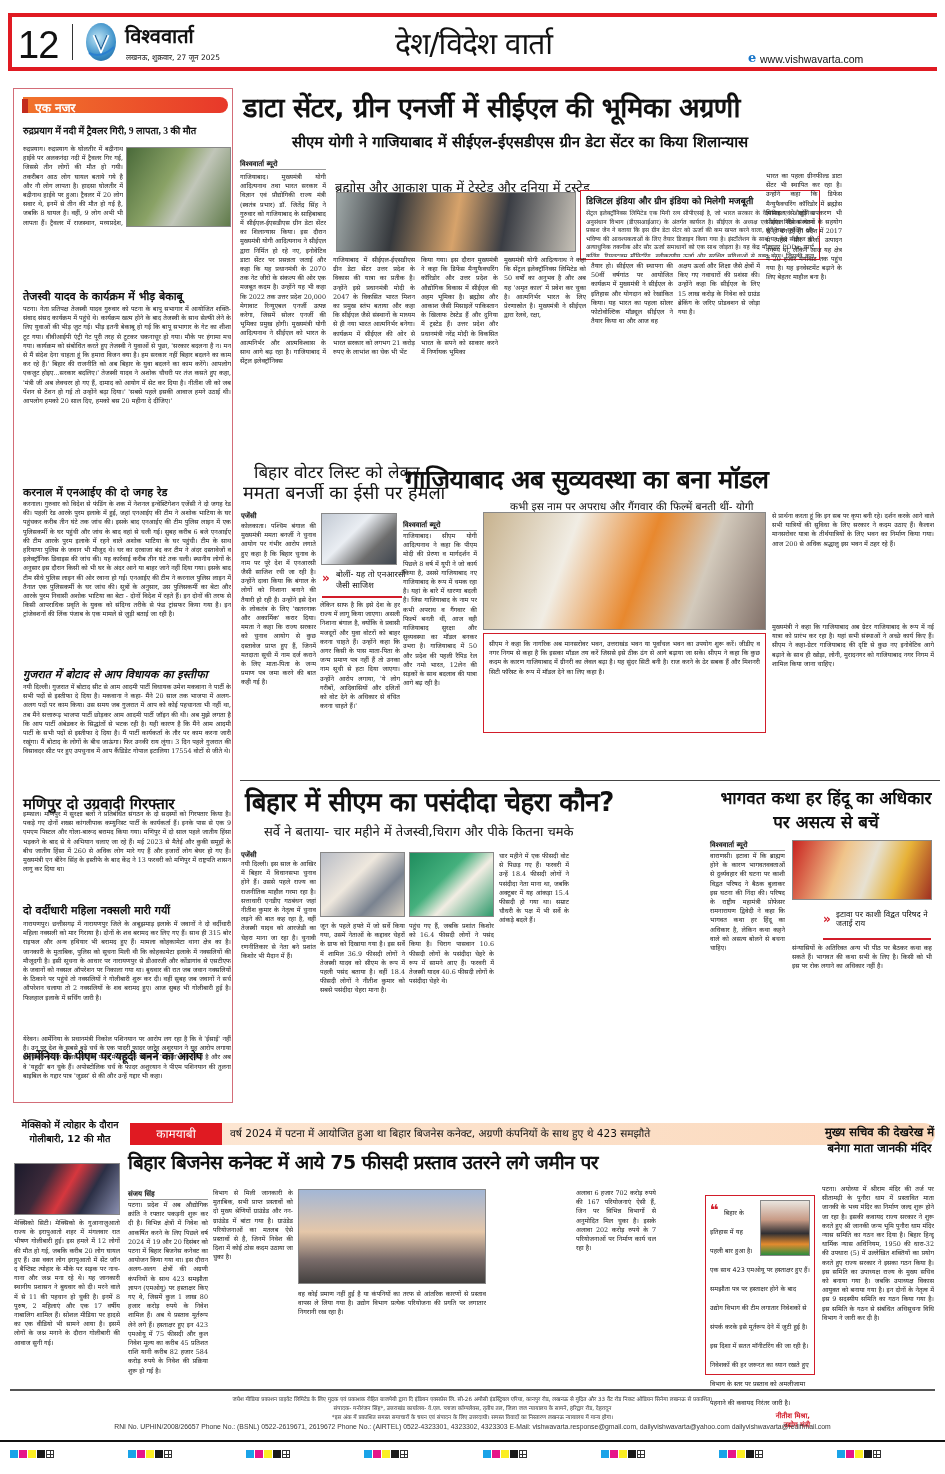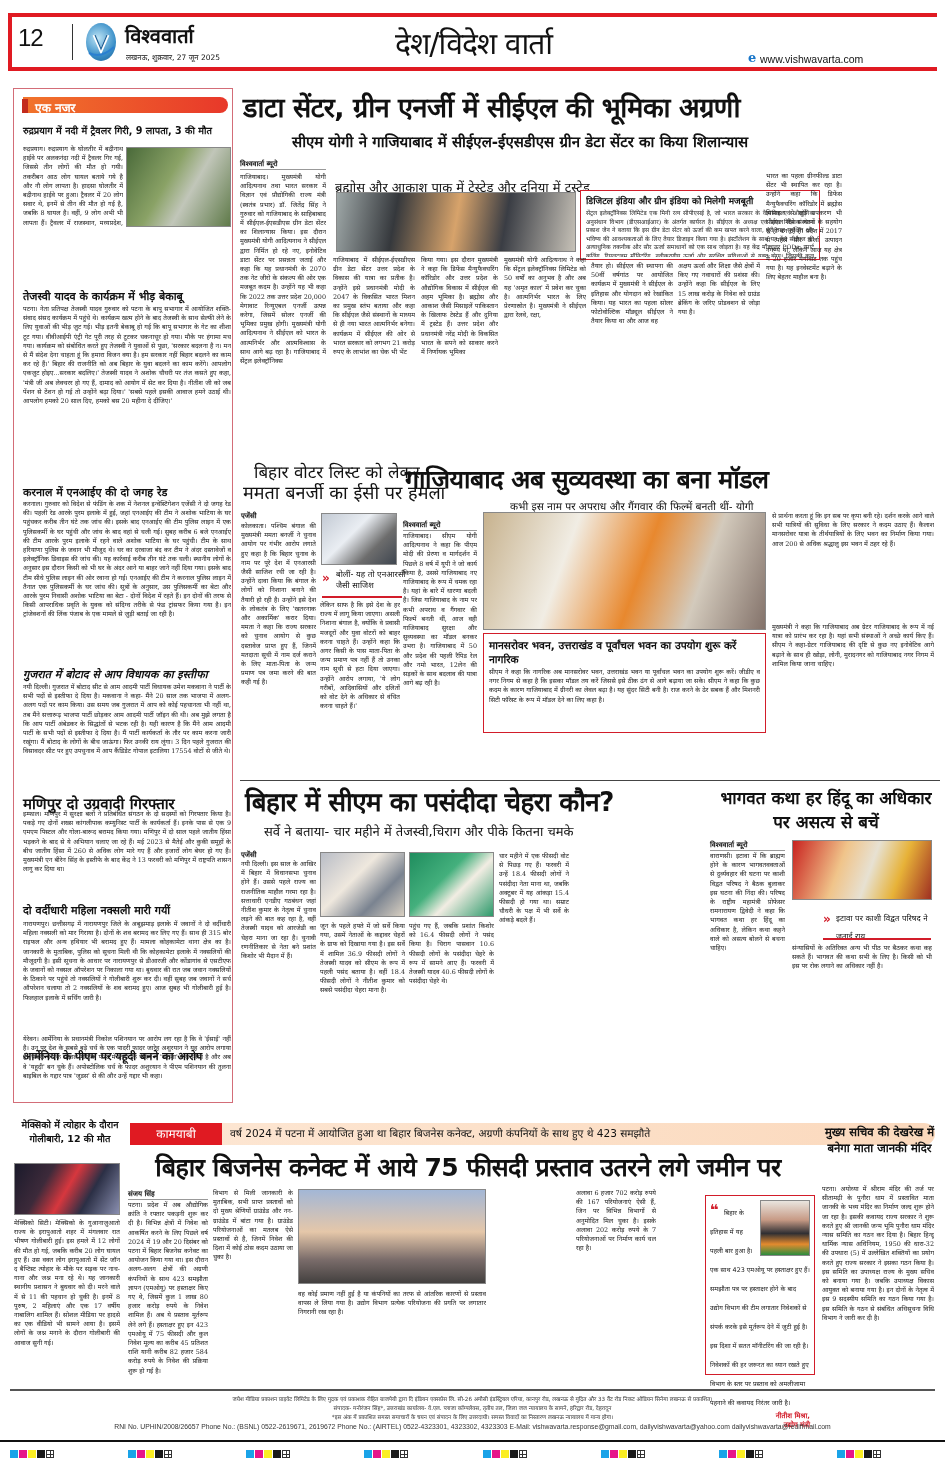--- a/index.html
+++ b/index.html
@@ -11,42 +11,42 @@
   .byline { font-size: 7px; font-weight: bold; border-bottom: 1px solid #999; padding-bottom: 1px; margin-bottom: 2px; }
   .rule { background: #444; height: 1px; }
   .redbox { border: 1.5px solid #d21d2a; }
   .quote-mark { color: #d21d2a; font-weight: bold; font-size: 15px; }
 </style>
 </head>
 <body>
 
 <div class="abs" style="left:8px;top:13px;width:929px;height:58px;border-left:4px solid #e01a22;border-top:4px solid #e01a22;border-bottom:4px solid #e01a22;"></div>
 <div class="abs" style="left:8px;top:13px;width:70px;height:4px;background:#e01a22;"></div>
-<div class="abs cond" style="left:18px;top:24px;font-size:24px;font-weight:normal;letter-spacing:-1px;">12</div>
+<div class="abs cond" style="left:18px;top:24px;font-size:38px;font-weight:normal;letter-spacing:-1px;">12</div>
 <div class="abs" style="left:72px;top:24px;width:1px;height:36px;background:#333;"></div>
 <div class="abs" style="left:86px;top:23px;width:30px;height:38px;border-radius:50%;background:radial-gradient(circle at 40% 40%,#bde4f5,#3a8fc8 60%,#1d5f95);">
   <svg width="30" height="38" viewBox="0 0 30 38">
       <path d="M8 12 L15 28 L22 12" stroke="#fff" stroke-width="3" fill="none"></path>
       <path d="M9 12 L15 26 L21 12" stroke="#1d5f95" stroke-width="1.2" fill="none"></path>
       <path d="M3 30 Q15 36 28 24" stroke="#2b7fd0" stroke-width="2" fill="none"></path>
     </svg>
 </div>
 <div class="abs" style="left:125px;top:22px;font-size:20px;font-weight:bold;">विश्ववार्ता</div>
 <div class="abs" style="left:126px;top:52px;font-size:7.5px;">लखनऊ, शुक्रवार, 27 जून 2025</div>
 <div class="abs" style="left:395px;top:22px;font-size:30px;letter-spacing:-1px;">देश/विदेश वार्ता</div>
 <div class="abs" style="left:748px;top:52px;width:11px;height:12px;color:#1a77c9;font-weight:bold;font-size:13px;line-height:12px;font-family:'DejaVu Serif',serif;">e</div>
 <div class="abs cond" style="left:760px;top:53px;font-size:10.5px;text-align:right;">www.vishwavarta.com</div>
 
 <div class="abs" style="left:13px;top:88px;width:220px;height:1015px;border:1px solid #d36d78;"></div>
 <div class="abs" style="left:23px;top:97px;width:205px;height:16px;background:linear-gradient(90deg,#f1742b,#e8382a);border-radius:0 8px 8px 0;">
   <span style="color:#fff;font-weight:bold;font-size:12px;padding-left:12px;line-height:16px;">एक नजर</span>
 </div>
 <div class="abs" style="left:22px;top:99px;width:6px;height:14px;background:#c32a1c;"></div>
 
-<div class="abs" style="left:23px;top:124px;width:210px;font-size:9.6px;font-weight:bold;">रुद्रप्रयाग में नदी में ट्रैवलर गिरी, 9 लापता, 3 की मौत</div>
+<div class="abs" style="left:23px;top:124px;width:210px;font-size:9.6px;font-weight:bold;font-family:Liberation Serif, serif;">रुद्रप्रयाग में नदी में ट्रैवलर गिरी, 9 लापता, 3 की मौत</div>
 <div class="abs photo" style="left:126px;top:147px;width:105px;height:80px;background:linear-gradient(120deg,#4a6a3a,#8aa266 40%,#c1c6b9 60%,#5f7a49);"></div>
 <div class="abs txt" style="left:23px;top:145px;width:100px;height:82px;">रुद्रप्रयाग। रुद्रप्रयाग के घोलतीर में बद्रीनाथ हाईवे पर अलकनंदा नदी में ट्रैवलर गिर गई, जिससे तीन लोगों की मौत हो गयी। तकरीबन आठ लोग घायल बताये गये है और नौ लोग लापता है। हादसा घोलतीर में बद्रीनाथ हाईवे पर हुआ। ट्रैवलर में 20 लोग सवार थे, इनमें से तीन की मौत हो गई है, जबकि 8 घायल है। वहीं, 9 लोग अभी भी लापता हैं। ट्रैवलर में राजस्थान, मध्यप्रदेश, गुजरात और महाराष्ट्र के यात्री बैठे थे। ट्रैवलर सवार 20 लोगों के नाम, पता जारी किए गए हैं। तीन मृतकों में से 2 की पहचान पल्ली के राजगढ़ निवासी विशाल सोनी (42) और गुजरात में आईमाता चौक सूरत निवासी ड्रिंगी (17) के रूप में हुई है। ड्राइवर सुमित ने बताया- वह यात्रियों को केदारनाथ से दर्शन कराकर बद्रीनाथ धाम ले जा रहे थे। इस बीच रुद्रप्रयाग में घोलतीर के पास एक ट्रक ने पीछे से ट्रैवलर को टक्कर मार दी। इससे मिनी ट्रैवलर अलकनंदा में जा गिरी। सुमित हरिद्वार के रहने वाले है। इन्हें भी गंभीर चोट आई है। इनका इलाज रुद्रप्रयाग अस्पताल में किया जा रहा है।</div>
 <div class="abs txt" style="left:23px;top:228px;width:208px;height:60px;color:#222;"></div>
 
 <div class="abs" style="left:23px;top:288px;width:210px;font-size:11px;font-weight:bold;">तेजस्वी यादव के कार्यक्रम में भीड़ बेकाबू</div>
 <div class="abs txt" style="left:23px;top:305px;width:208px;height:110px;">पटना। नेता प्रतिपक्ष तेजस्वी यादव गुरुवार को पटना के बापू सभागार में आयोजित शक्ति-संवाद संसद कार्यक्रम में पहुंचे थे। कार्यक्रम खत्म होने के बाद तेजस्वी के साथ सेल्फी लेने के लिए युवाओं की भीड़ जुट गई। भीड़ इतनी बेकाबू हो गई कि बापू सभागार के गेट का शीशा टूट गया। वीवीआईपी एंट्री गेट पूरी तरह से टूटकर चकनाचूर हो गया। मौके पर हंगामा मच गया। कार्यक्रम को संबोधित करते हुए तेजस्वी ने युवाओं से पूछा, 'सरकार बदलना है न। मन से मैं संदेश देना चाहता हूं कि हमारा विजन क्या है। हम सरकार नहीं बिहार बदलने का काम कर रहे हैं।' बिहार की राजनीति को अब बिहार के युवा बदलने का काम करेंगे। आपलोग एकजुट होइए...सरकार बदलिए।' तेजस्वी यादव ने अशोक चौधरी पर तंज कसते हुए कहा, 'मंत्री जी अब लेक्चरर हो गए हैं, दामाद को आयोग में सेट कर दिया है। नीतीश जी को जब पेंशन से टेंशन हो गई तो उन्होंने बढ़ा दिया।' 'सबसे पहले इसकी आवाज हमने उठाई थी। आपलोग हमको 20 साल दिए, हमको बस 20 महीना दे दीजिए।'</div>
 
 <div class="abs" style="left:23px;top:485px;width:210px;font-size:11px;font-weight:bold;top:484px;">करनाल में एनआईए की दो जगह रेड</div>
 <div class="abs txt" style="left:23px;top:500px;width:208px;height:158px;">करनाल। गुरुवार को विदेश से फंडिंग के शक में नेशनल इन्वेस्टिगेशन एजेंसी ने दो जगह रेड की। पहली रेड आरके पुरम इलाके में हुई, जहां एनआईए की टीम ने अशोक भाटिया के घर पहुंचकर करीब तीन घंटे तक जांच की। इसके बाद एनआईए की टीम पुलिस लाइन में एक पुलिसकर्मी के घर पहुंची और जांच के बाद वहां से चली गई। सुबह करीब 6 बजे एनआईए की टीम आरके पुरम इलाके में रहने वाले अशोक भाटिया के घर पहुंची। टीम के साथ हरियाणा पुलिस के जवान भी मौजूद थे। घर का दरवाजा बंद कर टीम ने अंदर दस्तावेजों व इलेक्ट्रॉनिक डिवाइस की जांच की। यह कार्रवाई करीब तीन घंटे तक चली। स्थानीय लोगों के अनुसार इस दौरान किसी को भी घर के अंदर आने या बाहर जाने नहीं दिया गया। इसके बाद टीम सीधे पुलिस लाइन की ओर रवाना हो गई। एनआईए की टीम ने करनाल पुलिस लाइन में तैनात एक पुलिसकर्मी के घर जांच की। सूत्रों के अनुसार, उस पुलिसकर्मी का बेटा और आरके पुरम निवासी अशोक भाटिया का बेटा - दोनों विदेश में रहते हैं। इन दोनों की तरफ से किसी आपराधिक प्रवृति के युवक को संदिग्ध तरीके से फंड ट्रांसफर किया गया है। इन ट्रांजेक्शनों की लिंक पंजाब के एक मामले से जुड़ी बताई जा रही है।</div>
 
@@ -91,21 +91,20 @@
 <div class="abs txt" style="left:320px;top:601px;width:80px;height:143px;">लेकिन साफ है कि इसे देश के हर राज्य में लागू किया जाएगा। असली निशाना बंगाल है, क्योंकि वे प्रवासी मजदूरों और युवा वोटरों को बाहर करना चाहते हैं। उन्होंने कहा कि अगर किसी के पास माता-पिता के जन्म प्रमाण पत्र नहीं हैं तो उनका नाम सूची से हटा दिया जाएगा। उन्होंने आरोप लगाया, 'ये लोग गरीबों, आदिवासियों और दलितों को वोट देने के अधिकार से वंचित करना चाहते हैं।'</div>
 
 <div class="abs" style="left:405px;top:461px;width:540px;font-size:25px;font-weight:bold;white-space:nowrap;letter-spacing:-0.5px;">गाजियाबाद अब सुव्यवस्था का बना मॉडल</div>
 <div class="abs" style="left:510px;top:499px;width:430px;font-size:10.5px;white-space:nowrap;">कभी इस नाम पर अपराध और गैंगवार की फिल्में बनती थीं- योगी</div>
 <div class="abs byline" style="left:403px;top:520px;width:74px;">विश्ववार्ता ब्यूरो</div>
 <div class="abs txt" style="left:403px;top:532px;width:74px;height:200px;">गाजियाबाद। सीएम योगी आदित्यनाथ ने कहा कि पीएम मोदी की प्रेरणा व मार्गदर्शन में पिछले 8 वर्ष में यूपी ने जो कार्य किया है, उससे गाजियाबाद नए गाजियाबाद के रूप में चमक रहा है। यहां के बारे में धारणा बदली है। जिस गाजियाबाद के नाम पर कभी अपराध व गैंगवार की फिल्में बनती थीं, आज वही गाजियाबाद सुरक्षा और सुव्यवस्था का मॉडल बनकर उभरा है। गाजियाबाद में 50 और प्रदेश की पहली रैपिड रेल और नमो भारत, 12लेन की सड़कों के साथ बदलाव की यात्रा आगे बढ़ रही है।</div>
 <div class="abs photo" style="left:483px;top:512px;width:283px;height:118px;background:linear-gradient(110deg,#c7b28e,#f1ede4 30%,#e8882e 55%,#d3cabc 75%,#83726a);"></div>
 <div class="abs txt" style="left:772px;top:512px;width:162px;height:108px;">से प्रार्थना करता हूं कि इन सब पर कृपा बनी रहे। दर्शन करके आने वाले सभी यात्रियों की सुविधा के लिए सरकार ने कदम उठाए हैं। कैलाश मानसरोवर यात्रा के तीर्थयात्रियों के लिए भवन का निर्माण किया गया। आज 200 से अधिक श्रद्धालु इस भवन में ठहर रहे हैं।</div>
 <div class="abs txt" style="left:772px;top:623px;width:162px;height:120px;">मुख्यमंत्री ने कहा कि गाजियाबाद अब ग्रेटर गाजियाबाद के रूप में नई यात्रा को प्रारंभ कर रहा है। यहां सभी संस्थाओं ने अच्छे कार्य किए हैं। सीएम ने कहा-ग्रेटर गाजियाबाद की दृष्टि से कुछ नए इनोवेटिव आगे बढ़ाने के साथ ही खोड़ा, लोनी, मुरादनगर को गाजियाबाद नगर निगम में शामिल किया जाना चाहिए।</div>
 <div class="abs redbox" style="left:483px;top:633px;width:283px;height:100px;padding:4px 5px;">
-  <div style="font-size:10.5px;line-height:14px;font-weight:bold;">मानसरोवर भवन, उत्तराखंड व पूर्वांचल भवन का उपयोग शुरू करें नागरिक</div>
   <div class="txt" style="height:52px;margin-top:2px;">सीएम ने कहा कि नागरिक अब मानसरोवर भवन, उत्तराखंड भवन या पूर्वांचल भवन का उपयोग शुरू करें। जीडीए व नगर निगम से कहा है कि इसका मॉडल तय करें जिससे इसे ठीक ढंग से आगे बढ़ाया जा सके। सीएम ने कहा कि कुछ कदम के कारण गाजियाबाद में ग्रीनरी का लेवल बढ़ा है। यह सुंदर सिटी बनी है। राज करने के ढेर सबक हैं और मिशनरी सिटी फॉरेस्ट के रूप में मॉडल देने का लिए कहा है।</div>
 </div>
 <div class="abs txt" style="left:483px;top:736px;width:283px;height:10px;"></div>
 
 <div class="abs rule" style="left:240px;top:780px;width:700px;"></div>
 
 <div class="abs" style="left:245px;top:783px;width:470px;font-size:26px;font-weight:bold;white-space:nowrap;letter-spacing:-0.5px;">बिहार में सीएम का पसंदीदा चेहरा कौन?</div>
 <div class="abs" style="left:258px;top:822px;width:445px;font-size:13px;white-space:nowrap;margin-left:6px;">सर्वे ने बताया- चार महीने में तेजस्वी,चिराग और पीके कितना चमके</div>
 <div class="abs byline" style="left:241px;top:850px;width:60px;border:none;">एजेंसी</div>
 <div class="abs txt" style="left:241px;top:860px;width:75px;height:245px;">नयी दिल्ली। इस साल के आखिर में बिहार में विधानसभा चुनाव होने हैं। उससे पहले राज्य का राजनीतिक माहौल गरमा रहा है। सत्ताधारी एनडीए गठबंधन जहां नीतीश कुमार के नेतृत्व में चुनाव लड़ने की बात कह रहा है, वहीं तेजस्वी यादव को आरजेडी का चेहरा माना जा रहा है। चुनावी रणनीतिकार से नेता बने प्रशांत किशोर भी मैदान में हैं।</div>
@@ -115,34 +114,34 @@
 <div class="abs txt" style="left:409px;top:922px;width:85px;height:183px;">पहुंच गए हैं, जबकि प्रशांत किशोर को 16.4 फीसदी लोगों ने पसंद किया है। चिराग पासवान 10.6 फीसदी लोगों के पसंदीदा चेहरे के रूप में सामने आए हैं। फरवरी में तेजस्वी यादव 40.6 फीसदी लोगों के पसंदीदा चेहरे थे।</div>
 <div class="abs txt" style="left:499px;top:852px;width:70px;height:253px;">चार महीने में एक फीसदी वोट से पिछड़ गए हैं। फरवरी में उन्हें 18.4 फीसदी लोगों ने पसंदीदा नेता माना था, जबकि अक्टूबर में यह आंकड़ा 15.4 फीसदी हो गया था। सम्राट चौधरी के पक्ष में भी सर्वे के आंकड़े बदले हैं।</div>
 <div class="abs txt" style="left:574px;top:852px;width:70px;height:253px;"></div>
 <div class="abs txt" style="left:649px;top:852px;width:55px;height:253px;"></div>
 
 <div class="abs" style="left:712px;top:786px;width:228px;font-size:17px;line-height:24px;font-weight:bold;text-align:center;">भागवत कथा हर हिंदू का अधिकार पर असत्य से बचें</div>
 <div class="abs byline" style="left:710px;top:840px;width:75px;">विश्ववार्ता ब्यूरो</div>
 <div class="abs txt" style="left:710px;top:852px;width:75px;height:253px;">वाराणसी। इटावा में कि ब्राह्मण होने के कारण भागवतवक्ताओं से दुर्व्यवहार की घटना पर काशी विद्वत परिषद ने बैठक बुलाकर इस घटना की निंदा की। परिषद के राष्ट्रीय महामंत्री प्रोफेसर रामनारायण द्विवेदी ने कहा कि भागवत कथा हर हिंदू का अधिकार है, लेकिन कथा कहने वाले को असत्य बोलने से बचना चाहिए।</div>
 <div class="abs photo" style="left:792px;top:840px;width:140px;height:60px;background:linear-gradient(110deg,#c9221f,#f0c48a 35%,#e7e1d2 55%,#e7b238 75%,#9f2f22);"></div>
 <div class="abs" style="left:823px;top:912px;color:#d21d2a;font-weight:bold;font-size:12px;">»</div>
-<div class="abs" style="left:836px;top:910px;width:96px;font-size:8px;line-height:18px;">इटावा पर काशी विद्वत परिषद ने जताई राय</div>
+<div class="abs" style="left:836px;top:910px;width:96px;font-size:8px;line-height:9px;">इटावा पर काशी विद्वत परिषद ने जताई राय</div>
 <div class="abs" style="left:823px;top:938px;width:108px;height:1.5px;background:#d21d2a;"></div>
 <div class="abs txt" style="left:792px;top:944px;width:140px;height:160px;">संन्यासियों के अतिरिक्त अन्य भी पीठ पर बैठकर कथा कह सकते हैं। भागवत की कथा सभी के लिए है। किसी को भी इस पर रोक लगाने का अधिकार नहीं है।</div>
 
 <div class="abs" style="left:20px;top:1118px;width:100px;font-size:9.5px;line-height:14px;font-weight:bold;text-align:center;">मेक्सिको में त्योहार के दौरान गोलीबारी, 12 की मौत</div>
 <div class="abs photo" style="left:14px;top:1163px;width:106px;height:52px;background:linear-gradient(120deg,#1a1a2b,#3d2a3a 30%,#d7373e 50%,#2b2f45 70%,#8a8fb0);"></div>
 <div class="abs txt" style="left:14px;top:1219px;width:106px;height:166px;">मेक्सिको सिटी। मेक्सिको के गुआनाजुआतो राज्य के इरापुआतो शहर में मंगलवार रात भीषण गोलीबारी हुई। इस हमले में 12 लोगों की मौत हो गई, जबकि करीब 20 लोग घायल हुए हैं। उस वक्त लोग इरापुआतो में सेंट जॉन द बैप्टिस्ट त्योहार के मौके पर सड़क पर नाच-गाना और जश्न मना रहे थे। यह जानकारी स्थानीय प्रशासन ने बुधवार को दी। मरने वाले में से 11 की पहचान हो चुकी है। इनमें 8 पुरुष, 2 महिलाएं और एक 17 वर्षीय नाबालिग शामिल हैं। सोशल मीडिया पर हादसे का एक वीडियो भी सामने आया है। इसमें लोगों के जश्न मनाने के दौरान गोलीबारी की आवाज सुनी गई।</div>
 
 <div class="abs" style="left:130px;top:1123px;width:805px;height:22px;background:linear-gradient(90deg,#fde7d4,#fbd9bd);border-radius:0 11px 11px 0;"></div>
 <div class="abs" style="left:130px;top:1123px;width:92px;height:22px;background:#e01a22;color:#fff;text-align:center;line-height:22px;font-size:12px;">
   <span>कामयाबी</span>
 </div>
 <div class="abs" style="left:230px;top:1126px;width:700px;font-size:10.5px;white-space:nowrap;">वर्ष 2024 में पटना में आयोजित हुआ था बिहार बिजनेस कनेक्ट, अग्रणी कंपनियों के साथ हुए थे 423 समझौते</div>
-<div class="abs" style="left:128px;top:1149px;width:680px;font-size:25px;font-weight:bold;white-space:nowrap;letter-spacing:-0.5px;text-align:center;">बिहार बिजनेस कनेक्ट में आये 75 फीसदी प्रस्ताव उतरने लगे जमीन पर</div>
+<div class="abs" style="left:128px;top:1149px;width:680px;font-size:19px;font-weight:bold;white-space:nowrap;letter-spacing:-0.5px;">बिहार बिजनेस कनेक्ट में आये 75 फीसदी प्रस्ताव उतरने लगे जमीन पर</div>
 <div class="abs byline" style="left:128px;top:1189px;width:80px;">संजय सिंह</div>
 <div class="abs txt" style="left:128px;top:1201px;width:80px;height:184px;">पटना। प्रदेश में अब औद्योगिक क्रांति ने रफ्तार पकड़नी शुरू कर दी है। विभिन्न क्षेत्रों में निवेश को आकर्षित करने के लिए पिछले वर्ष 2024 में 19 और 20 दिसंबर को पटना में बिहार बिजनेस कनेक्ट का आयोजन किया गया था। इस दौरान अलग-अलग क्षेत्रों की अग्रणी कंपनियों के साथ 423 समझौता ज्ञापन (एमओयू) पर हस्ताक्षर किए गए थे, जिसमें कुल 1 लाख 80 हजार करोड़ रुपये के निवेश शामिल हैं। अब ये प्रस्ताव मूर्तरूप लेने लगे हैं। हस्ताक्षर हुए इन 423 एमओयू में 75 फीसदी और कुल निवेश मूल्य का करीब 45 प्रतिशत राशि यानी करीब 82 हजार 584 करोड़ रुपये के निवेश की प्रक्रिया शुरू हो गई है।</div>
 <div class="abs txt" style="left:213px;top:1189px;width:80px;height:196px;">विभाग से मिली जानकारी के मुताबिक, सभी प्राप्त प्रस्तावों को दो मुख्य श्रेणियों ग्राउंडेड और नन-ग्राउंडेड में बांटा गया है। ग्राउंडेड परियोजनाओं का मतलब ऐसे प्रस्तावों से है, जिनमें निवेश की दिशा में कोई ठोस कदम उठाया जा चुका है।</div>
 <div class="abs photo" style="left:298px;top:1189px;width:188px;height:95px;background:linear-gradient(180deg,#a3b7d6,#e5c7a9 45%,#7a6c6a 75%,#43403f);"></div>
 <div class="abs txt" style="left:298px;top:1290px;width:188px;height:95px;">वह कोई प्रमाण नहीं हुई है या कंपनियों का तरफ से आंतरिक कारणों से प्रस्ताव वापस ले लिया गया है। उद्योग विभाग प्रत्येक परियोजना की प्रगति पर लगातार निगरानी रख रहा है।</div>
 <div class="abs txt" style="left:491px;top:1189px;width:80px;height:196px;"></div>
 <div class="abs txt" style="left:576px;top:1189px;width:80px;height:196px;">अलावा 6 हजार 702 करोड़ रुपये की 167 परियोजनाएं ऐसी हैं, जिन पर विभिन्न विभागों से अनुमोदित मिल चुका है। इसके अलावा 202 करोड़ रुपये के 7 परियोजनाओं पर निर्माण कार्य चल रहा है।</div>
 <div class="abs txt" style="left:661px;top:1189px;width:42px;height:196px;"></div>
 
 <div class="abs redbox" style="left:705px;top:1195px;width:110px;height:180px;padding:4px;">

